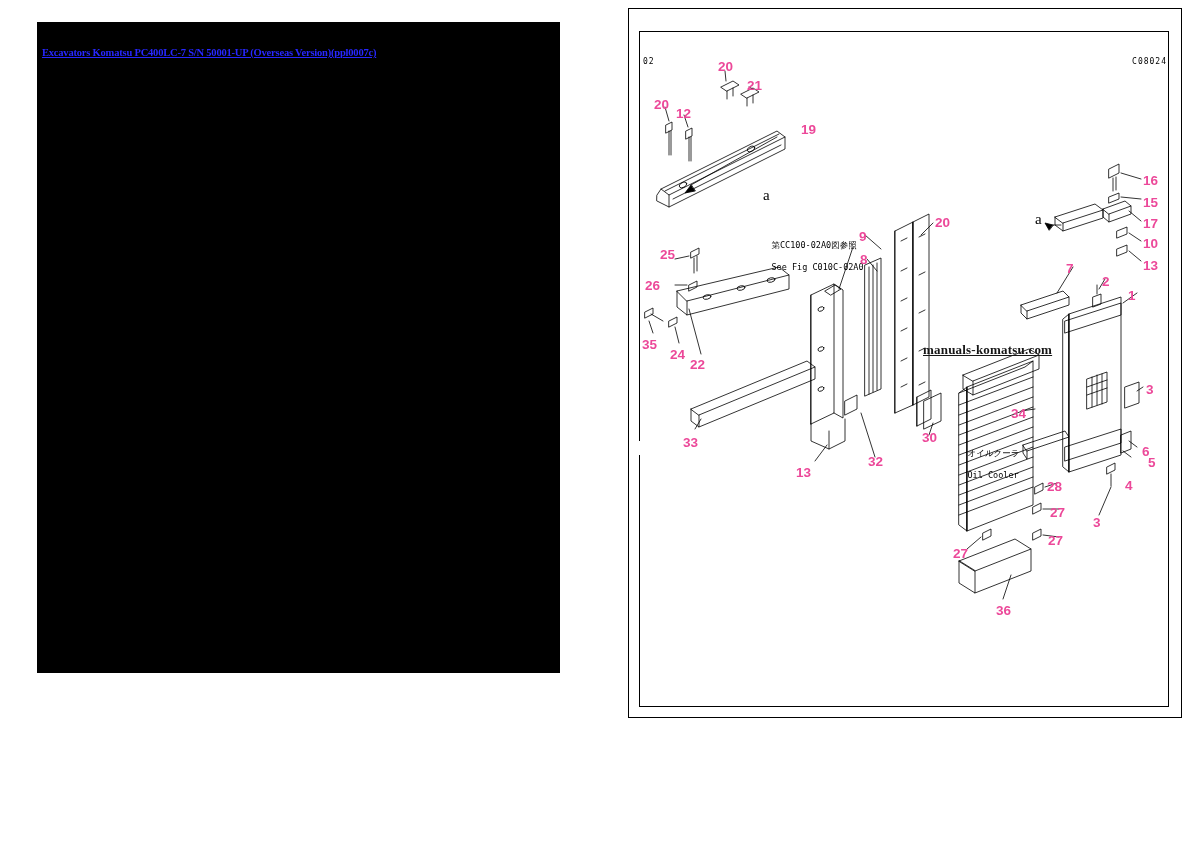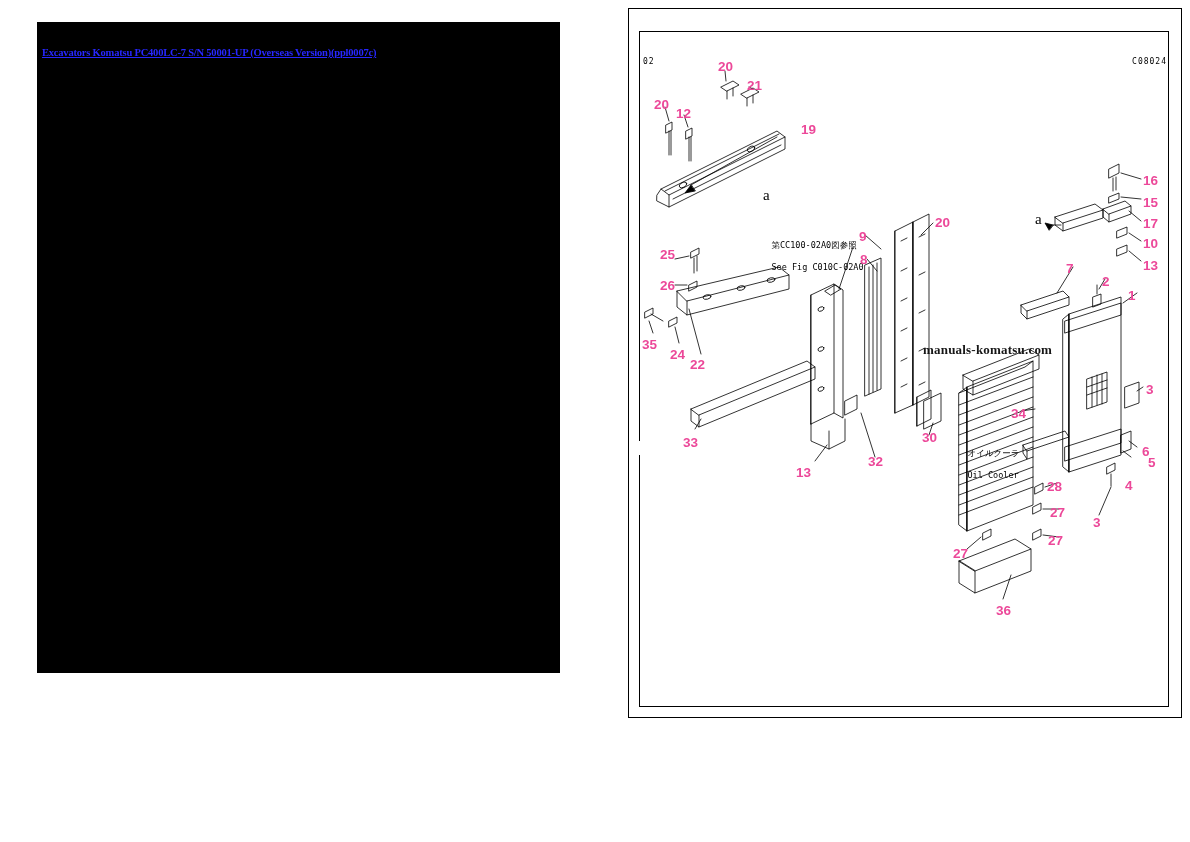--- a/index.html
+++ b/index.html
@@ -107,20 +107,21 @@
   }
   #watermark {
     position: absolute;
     left: 294px;
     top: 333px;
     font-family: "Liberation Serif", serif;
     font-size: 13px;
     font-weight: bold;
     color: #161616;
     letter-spacing: 0.2px;
+    text-decoration: underline;
   }
   #svg-art {
     position: absolute;
     left: 0; top: 0;
     width: 554px;
     height: 710px;
   }
 </style>
 </head>
 <body>
@@ -353,21 +354,21 @@
   <div id="callout-layer">
       <div class="callout" style="left: 89px; top: 51px;">20</div>
       <div class="callout" style="left: 118px; top: 70px;">21</div>
       <div class="callout" style="left: 25px; top: 89px;">20</div>
       <div class="callout" style="left: 47px; top: 98px;">12</div>
       <div class="callout" style="left: 142px; top: 114px; margin-left: 30px;">19</div>
       <div class="callout" style="left: 306px; top: 207px;">20</div>
       <div class="callout" style="left: 230px; top: 221px;">9</div>
       <div class="callout" style="left: 231px; top: 244px;">8</div>
       <div class="callout" style="left: 31px; top: 239px;">25</div>
-      <div class="callout" style="left: 31px; top: 270px; text-align: right;">26</div>
+      <div class="callout" style="left: 16px; top: 270px; text-align: right;">26</div>
       <div class="callout" style="left: 13px; top: 329px;">35</div>
       <div class="callout" style="left: 41px; top: 339px;">24</div>
       <div class="callout" style="left: 61px; top: 349px;">22</div>
       <div class="callout" style="left: 54px; top: 427px;">33</div>
       <div class="callout" style="left: 167px; top: 457px;">13</div>
       <div class="callout" style="left: 239px; top: 446px;">32</div>
       <div class="callout" style="left: 293px; top: 422px;">30</div>
       <div class="callout" style="left: 382px; top: 398px;">34</div>
       <div class="callout" style="left: 514px; top: 165px;">16</div>
       <div class="callout" style="left: 514px; top: 187px;">15</div>

